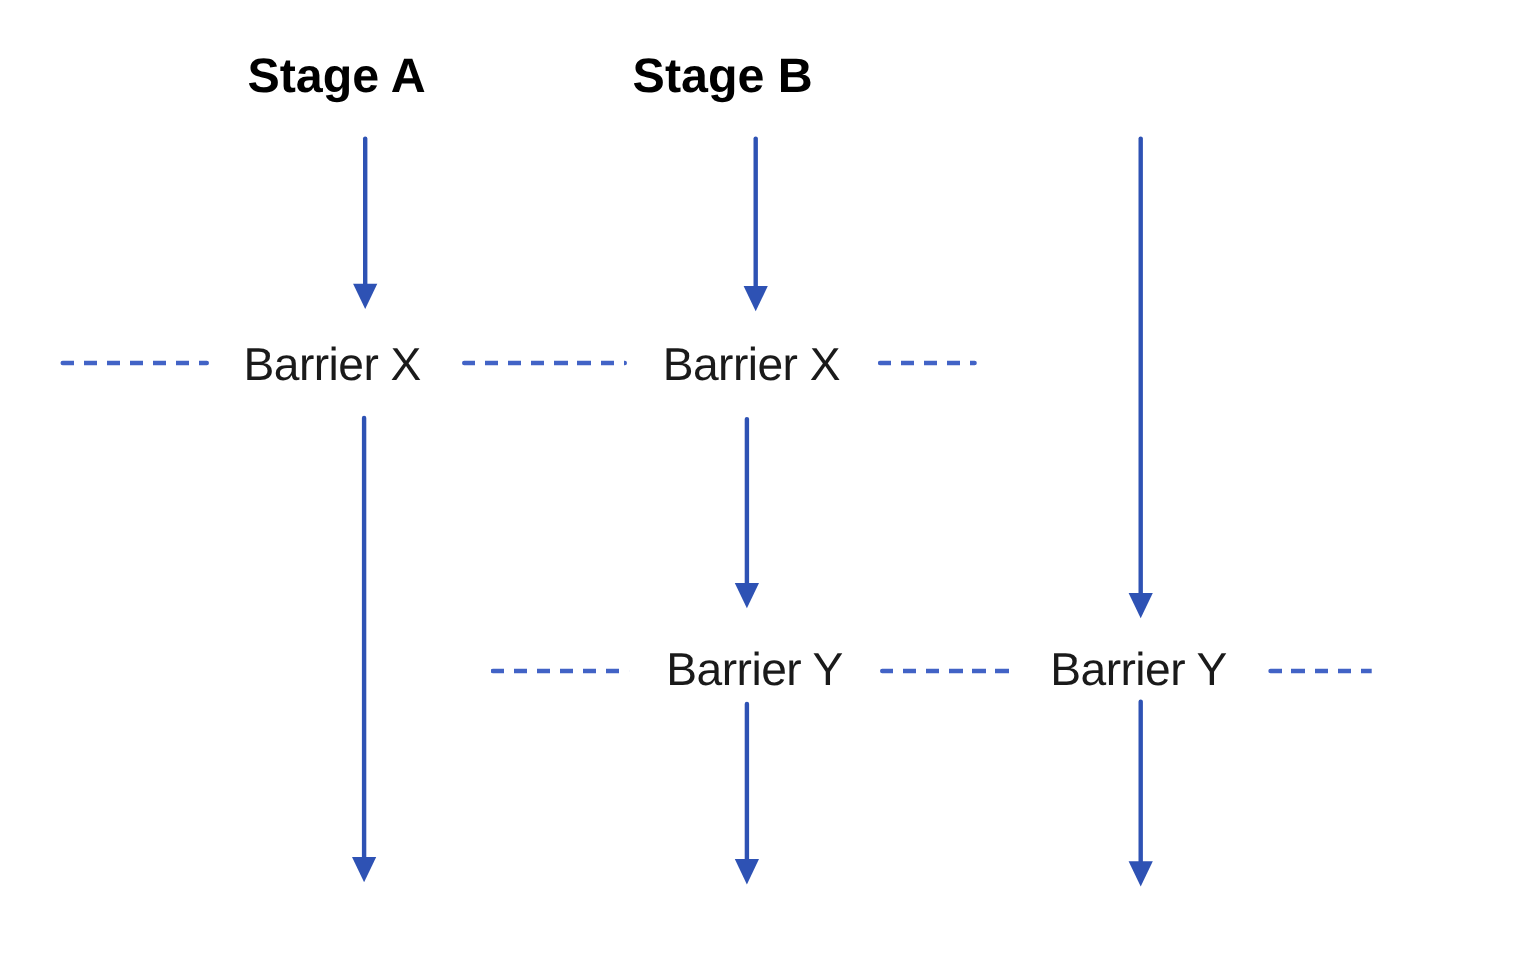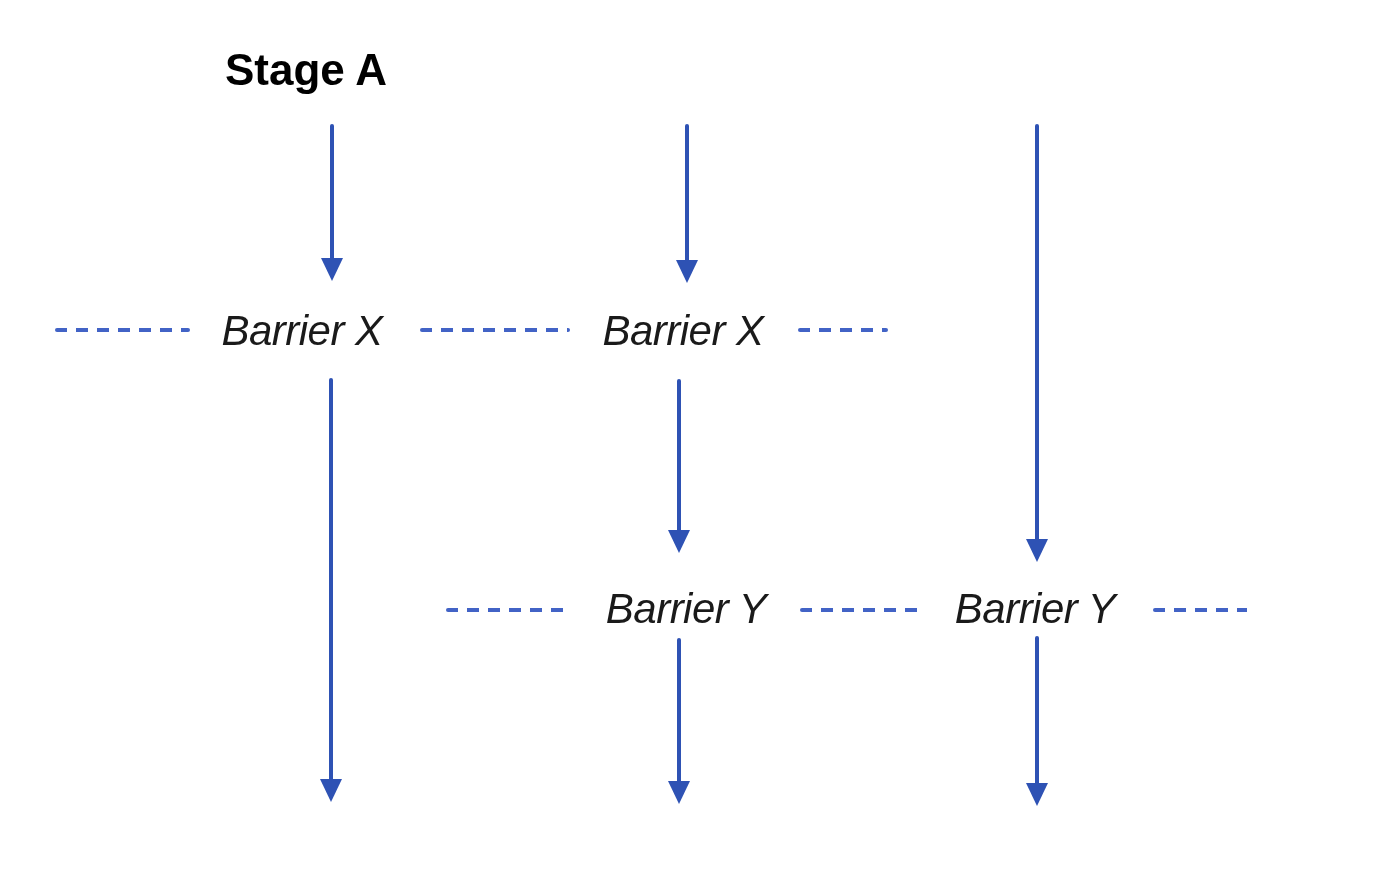--- a/index.html
+++ b/index.html
@@ -66,29 +66,29 @@
     );
   }
   .barrier-label {
     position: absolute;
     transform: translate(-50%, -50%);
     font-size: 42px;
     font-weight: 400;
     color: var(--color-barrier-text);
     white-space: nowrap;
     letter-spacing: -0.5px;
-    font-style: italic;
   }
 </style>
 </head>
 <body>
 
 <div class="diagram">
 
   <div class="stage-heading" style="left:306px">Stage A</div>
+  <div class="stage-heading" style="left:657px">Stage B</div>
 
   <div class="arrow" style="left:332px; top:124px; height:157px">
     <div class="arrow-line"></div>
     <div class="arrow-head"></div>
   </div>
   <div class="arrow" style="left:331px; top:378px; height:424px">
     <div class="arrow-line"></div>
     <div class="arrow-head"></div>
   </div>
 

